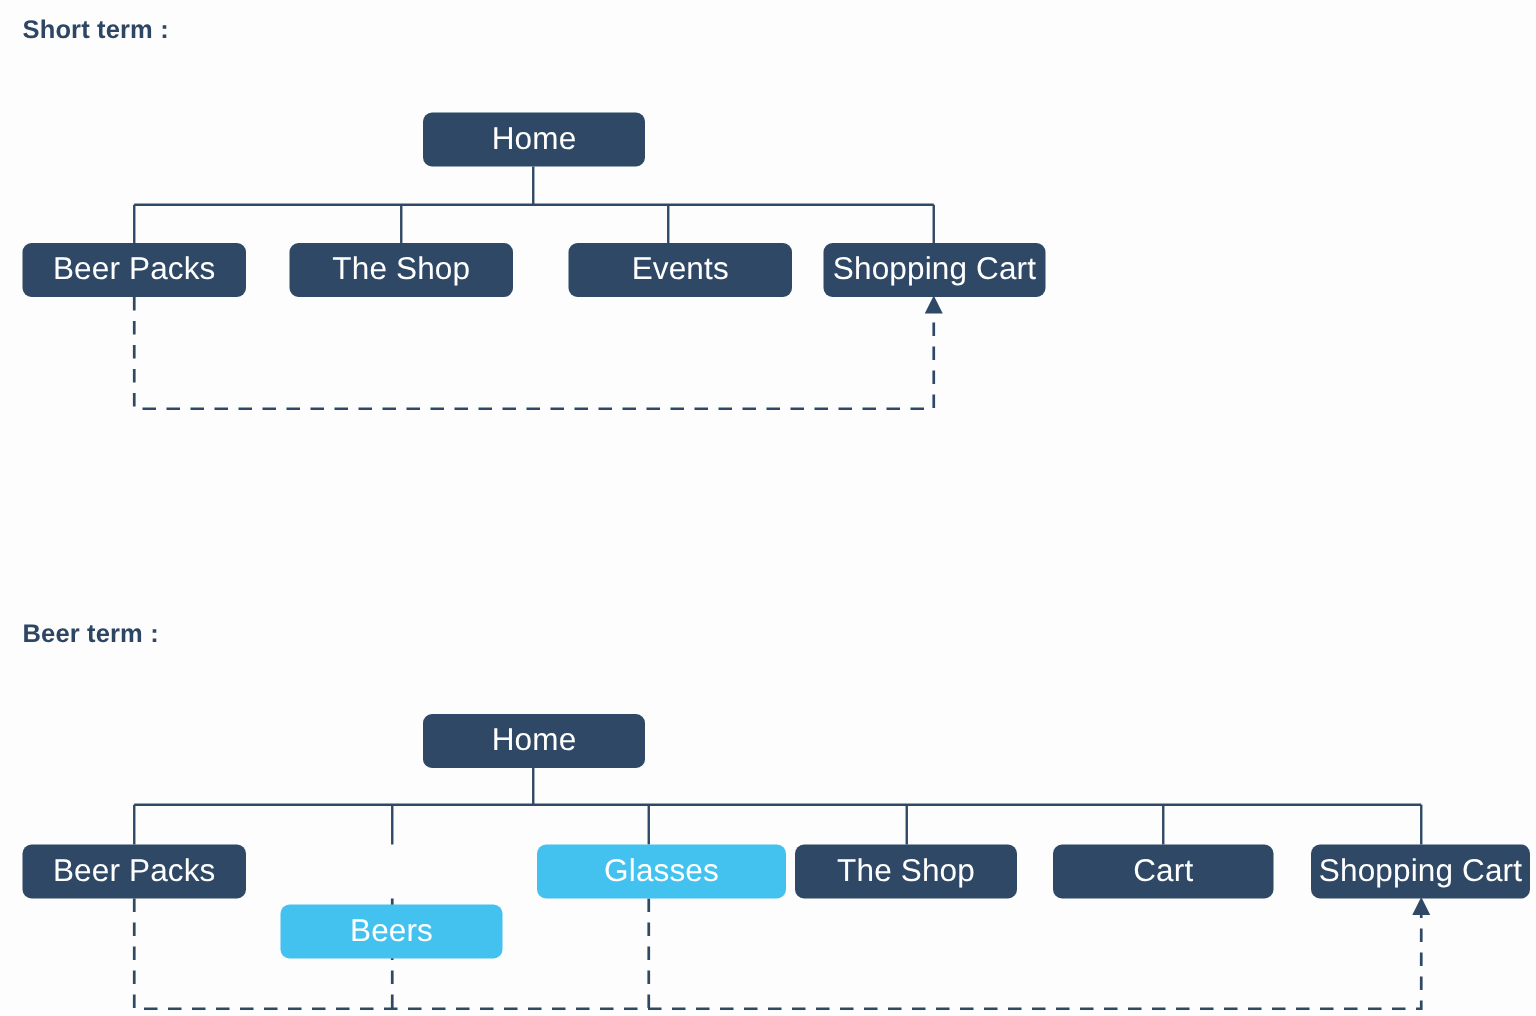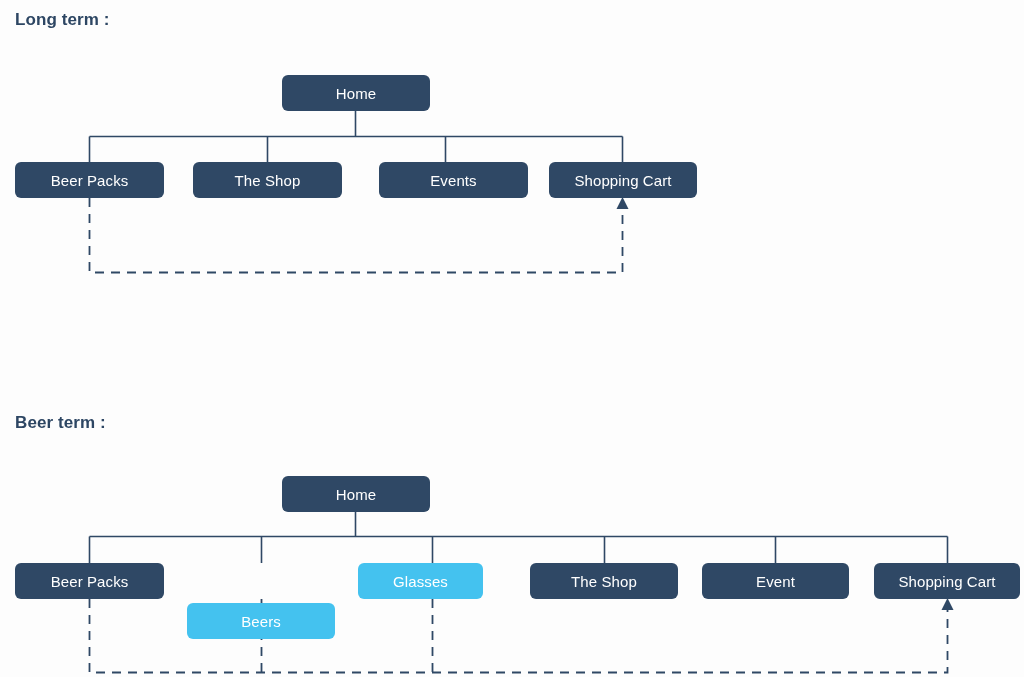--- a/index.html
+++ b/index.html
@@ -43,35 +43,35 @@
 
   .node {
     position: absolute;
     box-sizing: border-box;
     height: 36px;
     border-radius: 6px;
     display: flex;
     align-items: center;
     justify-content: center;
     color: #ffffff;
-    font-size: 15px;
+    font-size: 21px;
     font-family: "Liberation Sans", sans-serif;
     white-space: nowrap;
     letter-spacing: 0.1px;
     z-index: 3;
   }
   .node.dark { background: #2f4865; }
   .node.cyan { background: #44c2ef; }
 </style>
 </head>
 <body>
 
 <div class="canvas">
 
-  <div class="section-title" id="short-term-title">Long term :</div>
+  <div class="section-title" id="short-term-title">Short term :</div>
 
   <svg class="links" viewBox="0 0 1024 677" xmlns="http://www.w3.org/2000/svg">
 
     <path d="M355.5 111 L355.5 136.5" stroke="#2f4865" stroke-width="1.6" fill="none"></path>
 
     <path d="M89.5 136.5 L622.5 136.5" stroke="#2f4865" stroke-width="1.6" fill="none"></path>
 
     <path d="M89.5 136.5 L89.5 162" stroke="#2f4865" stroke-width="1.6" fill="none"></path>
     <path d="M267.5 136.5 L267.5 162" stroke="#2f4865" stroke-width="1.6" fill="none"></path>
     <path d="M445.5 136.5 L445.5 162" stroke="#2f4865" stroke-width="1.6" fill="none"></path>
@@ -103,18 +103,18 @@
     <path d="M89.5 599 L89.5 672.5 L947.5 672.5 L947.5 609" stroke="#2f4865" stroke-width="1.8" fill="none" stroke-dasharray="9 7" stroke-linecap="butt"></path>
     <path d="M261.5 599 L261.5 672.5" stroke="#2f4865" stroke-width="1.8" fill="none" stroke-dasharray="9 7" stroke-linecap="butt"></path>
     <path d="M432.5 599 L432.5 672.5" stroke="#2f4865" stroke-width="1.8" fill="none" stroke-dasharray="9 7" stroke-linecap="butt"></path>
     <polygon points="947.5,598 941.5,610 953.5,610" fill="#2f4865"></polygon>
   </svg>
 
   <div class="node dark" style="left:282px; top:476px; width:148px;">Home</div>
 
   <div class="node dark" style="left:15px; top:563px; width:149px;">Beer Packs</div>
   <div class="node cyan" style="left:187px; top:563px; width:148px;margin-top:40px;">Beers</div>
-  <div class="node cyan" style="left:358px; top:563px; width:125px;text-align:right;">Glasses</div>
+  <div class="node cyan" style="left:358px; top:563px; width:166px;text-align:right;">Glasses</div>
   <div class="node dark" style="left:530px; top:563px; width:148px;">The Shop</div>
-  <div class="node dark" style="left:702px; top:563px; width:147px;">Event</div>
+  <div class="node dark" style="left:702px; top:563px; width:147px;">Cart</div>
   <div class="node dark" style="left:874px; top:563px; width:146px;">Shopping Cart</div>
 
 </div>
 
 </body></html>

